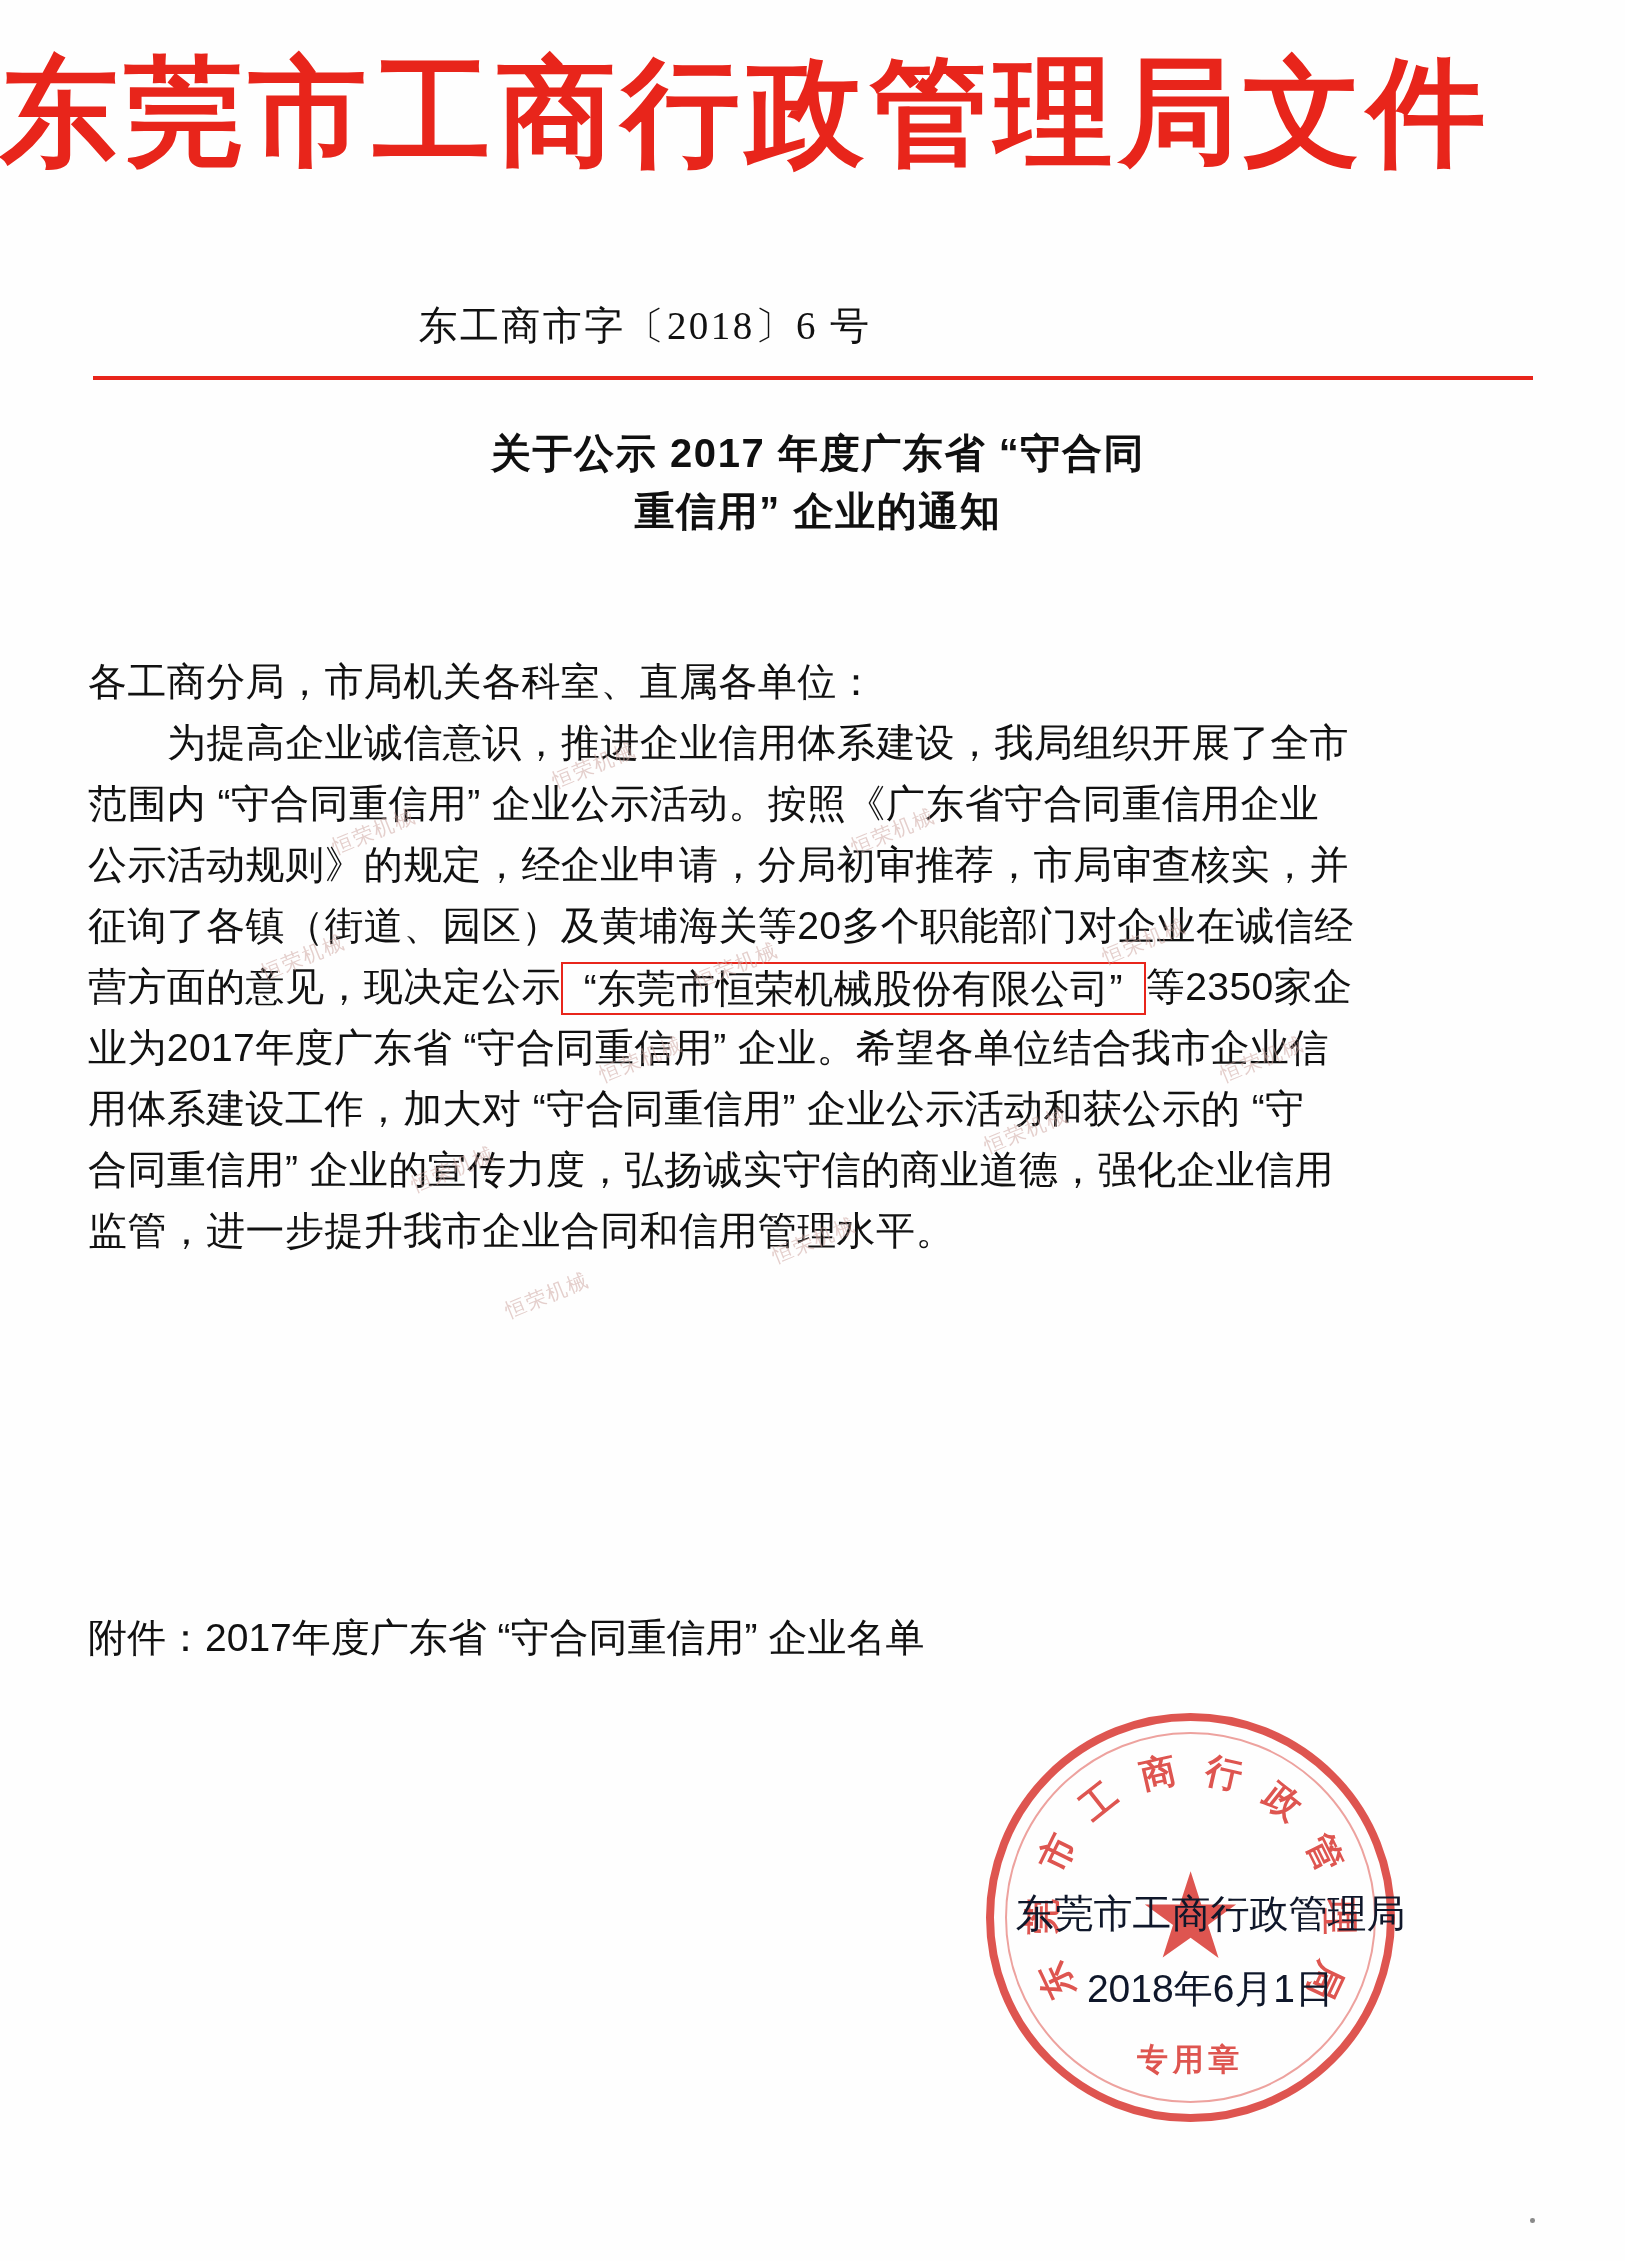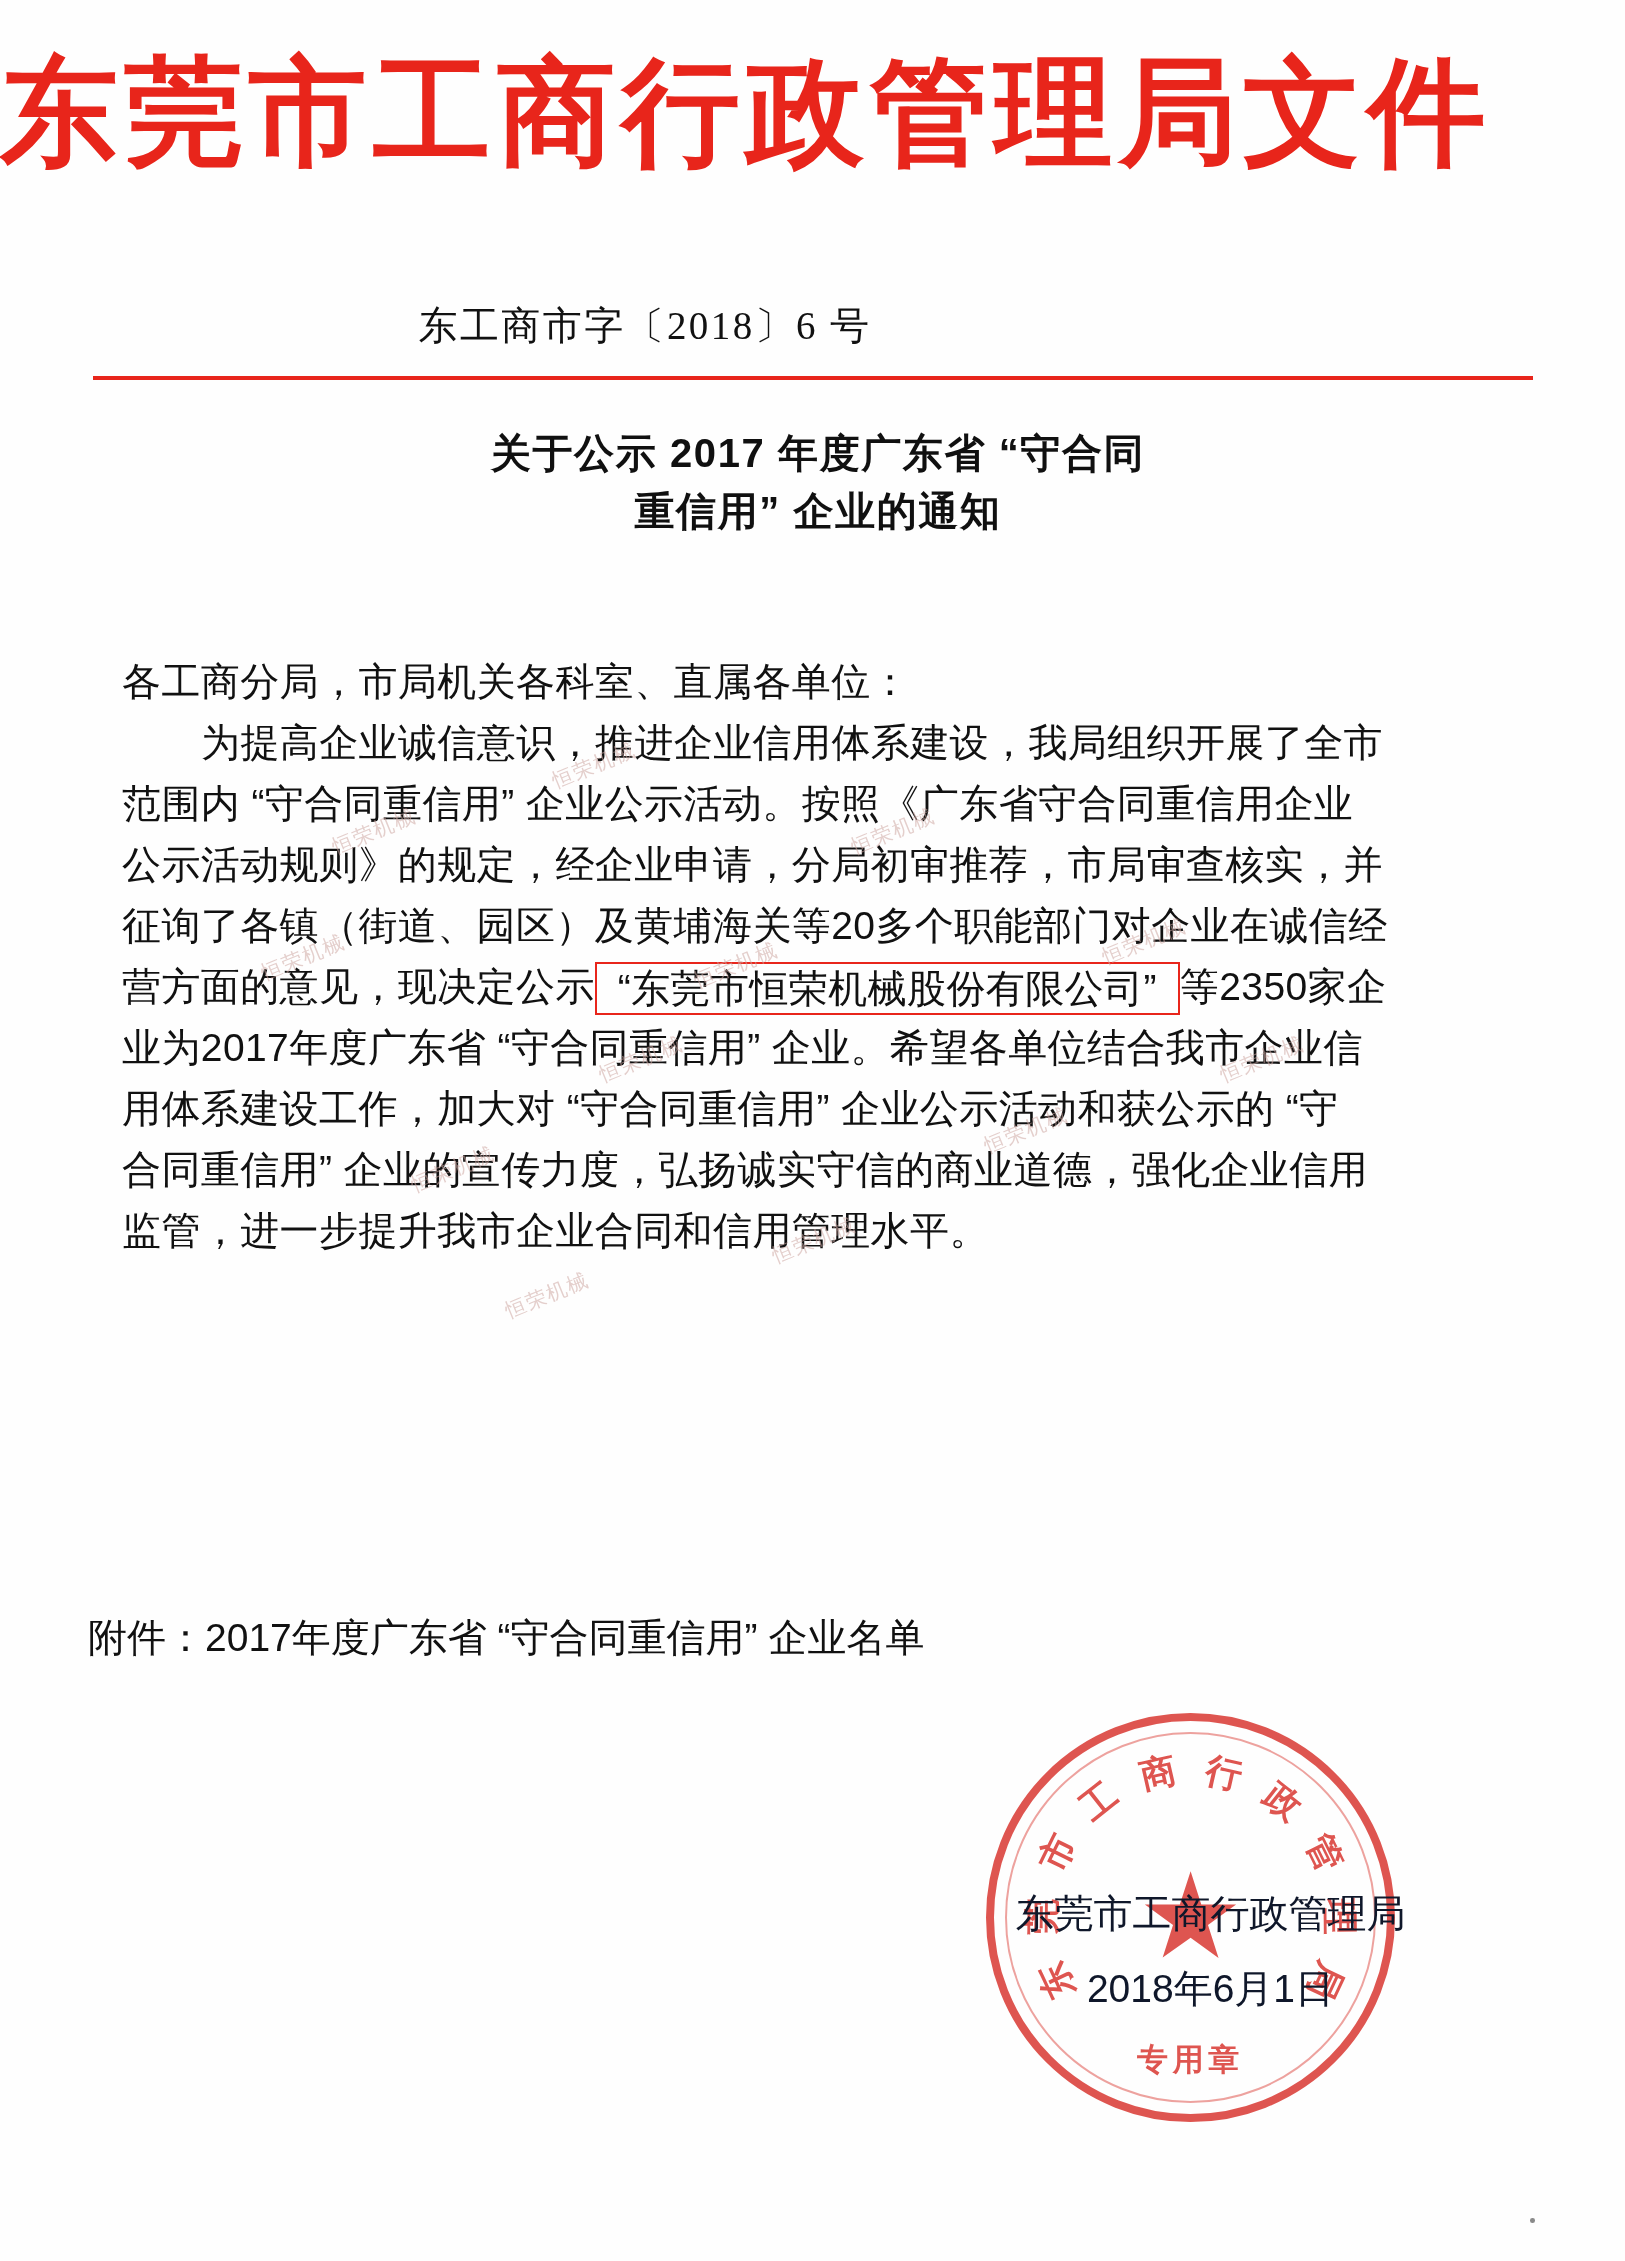--- a/index.html
+++ b/index.html
@@ -82,21 +82,20 @@
     left: 88px;
     width: 1456px;
     font-family: "Liberation Sans", "DejaVu Sans", sans-serif;
     font-size: 39px;
     line-height: 61px;
     color: #111;
     letter-spacing: 0.4px;
   }
   .body-line {
     white-space: nowrap;
-    margin-left: 34px;
   }
   .indent {
     display: inline-block;
     width: 79px;
   }
   .highlight-company {
     border: 2.4px solid #e8251b;
     padding: 0 21px;
     display: inline-block;
     line-height: 49px;

